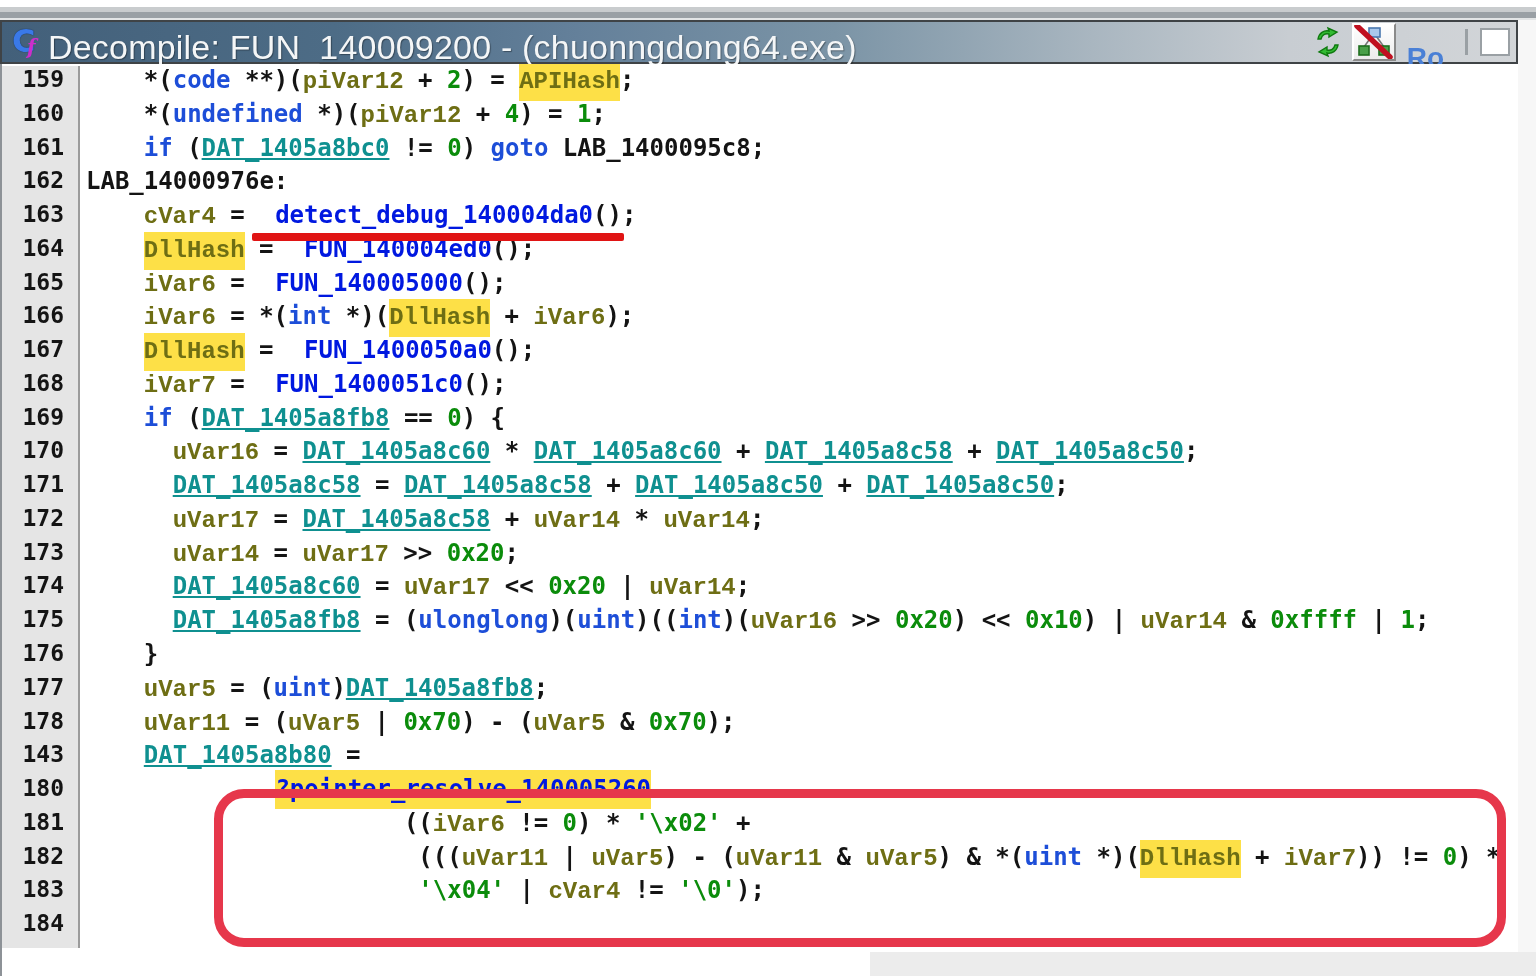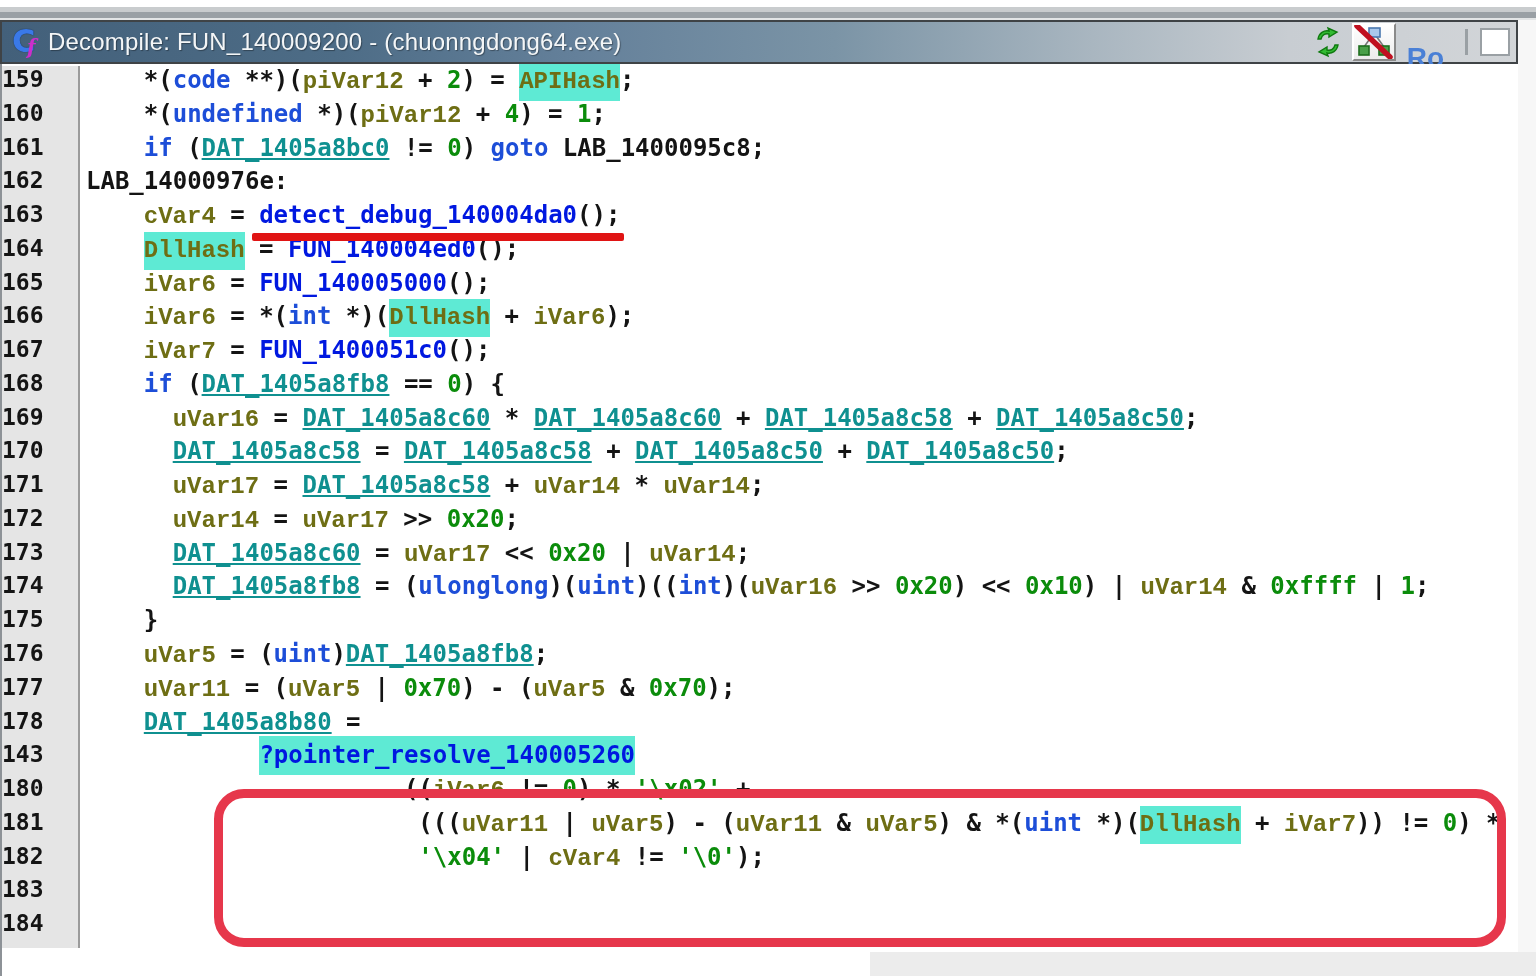--- a/index.html
+++ b/index.html
@@ -23,21 +23,21 @@
     background:linear-gradient(90deg,#43607a 0%,#4d6c86 22%,#64809a 38%,#7b94a6 55%,#a9b6c0 72%,#c8cdd2 85%,#d2d5d8 100%);
   }
   .titlebar-inner{position:relative;width:100%;height:100%;}
   .decomp-icon{
     position:absolute;left:10px;top:3px;width:30px;height:34px;
   }
   .decomp-icon .c{position:absolute;left:0;top:-3px;font:bold 32px "DejaVu Sans",sans-serif;color:#3a79e8;text-shadow:0 0 1px #123;}
   .decomp-icon .f{position:absolute;left:15px;top:10px;font:italic bold 20px "DejaVu Serif",serif;color:#cc2ecc;}
   .title-text{
     position:absolute;left:46px;top:6px;
-    font-size:24px;color:#f4f6f7;letter-spacing:0.2px;
+    font-size:34px;color:#f4f6f7;letter-spacing:0.2px;
     text-shadow:1px 1px 1px rgba(0,0,0,0.35);white-space:nowrap;
   }
   .refresh-btn{position:absolute;right:170px;top:4px;width:36px;height:32px;background:transparent;border:none;padding:0;cursor:pointer;}
   .graph-btn{
     position:absolute;right:120px;top:1px;width:44px;height:38px;
     background:linear-gradient(180deg,#ffffff,#ececec);
     border:2px solid;border-color:#ffffff #8a8a8a #8a8a8a #ffffff;
     box-sizing:border-box;padding:0;cursor:pointer;
   }
   .ro-label{
@@ -53,35 +53,35 @@
   
   .code-panel{
     position:absolute;left:0;top:44px;width:1518px;height:912px;
     background:#ffffff;border-left:2px solid #8d9297;box-sizing:border-box;overflow:hidden;
   }
   .gutter{
     position:absolute;left:0;top:2px;width:78px;height:882px;
     background:#e5e5e5;border-right:2px solid #9b9b9b;box-sizing:border-box;
   }
   .ln{
-    height:33.77px;line-height:33.77px;text-align:left;padding-right:14px;
+    height:33.77px;line-height:33.77px;text-align:right;padding-right:14px;
     font:600 23px "DejaVu Sans Mono",monospace;color:#141414;
   }
   .code-lines{position:absolute;left:84px;top:2px;right:0;}
   .row{
     height:33.77px;line-height:33.77px;white-space:pre;
     font:bold 24px "DejaVu Sans Mono",monospace;color:#141414;
   }
   .tk.p{color:#141414;}
   .tk.k{color:#1d4ed8;}
-  .tk.f{color:#0018e0;}
+  .tk.f{color:#0018e0;margin-left:16px;}
   .tk.v{color:#6e6e14;font-family:Liberation Mono, monospace;}
   .tk.g{color:#0f9090;text-decoration:underline;}
   .tk.n{color:#0b8c0b;}
-  .tk.hl{background:#5eead4;padding:5px 0 6px 0;}
+  .tk.hl{background:#fde047;padding:5px 0 6px 0;}
 
   
   .red-underline{
     position:absolute;left:252px;top:233px;width:372px;height:8px;
     background:#e01414;border-radius:2px;z-index:9;pointer-events:none;
   }
   .red-box{
     position:absolute;left:214px;top:789px;width:1292px;height:158px;
     border:9px solid #e6374b;border-radius:30px;box-sizing:border-box;
     z-index:9;pointer-events:none;
@@ -163,20 +163,21 @@
       </div>
     <div class="code-lines">
         <div class="row"><span class="tk p">    *(</span><span class="tk k">code</span><span class="tk p"> **)(</span><span class="tk v">piVar12</span><span class="tk p"> + </span><span class="tk n">2</span><span class="tk p">) = </span><span class="tk v hl">APIHash</span><span class="tk p">;</span></div>
         <div class="row"><span class="tk p">    *(</span><span class="tk k">undefined</span><span class="tk p"> *)(</span><span class="tk v">piVar12</span><span class="tk p"> + </span><span class="tk n">4</span><span class="tk p">) = </span><span class="tk n">1</span><span class="tk p">;</span></div>
         <div class="row"><span class="tk p">    </span><span class="tk k">if</span><span class="tk p"> (</span><span class="tk g">DAT_1405a8bc0</span><span class="tk p"> != </span><span class="tk n">0</span><span class="tk p">) </span><span class="tk k">goto</span><span class="tk p"> LAB_1400095c8;</span></div>
         <div class="row"><span class="tk p">LAB_14000976e:</span></div>
         <div class="row"><span class="tk p">    </span><span class="tk v">cVar4</span><span class="tk p"> = </span><span class="tk f">detect_debug_140004da0</span><span class="tk p">();</span></div>
         <div class="row"><span class="tk p">    </span><span class="tk v hl">DllHash</span><span class="tk p"> = </span><span class="tk f">FUN_140004ed0</span><span class="tk p">();</span></div>
         <div class="row"><span class="tk p">    </span><span class="tk v">iVar6</span><span class="tk p"> = </span><span class="tk f">FUN_140005000</span><span class="tk p">();</span></div>
         <div class="row"><span class="tk p">    </span><span class="tk v">iVar6</span><span class="tk p"> = *(</span><span class="tk k">int</span><span class="tk p"> *)(</span><span class="tk v hl">DllHash</span><span class="tk p"> + </span><span class="tk v">iVar6</span><span class="tk p">);</span></div>
+        <div class="row"><span class="tk p">    </span><span class="tk v hl">DllHash</span><span class="tk p"> = </span><span class="tk f">FUN_1400050a0</span><span class="tk p">();</span></div>
         <div class="row"><span class="tk p">    </span><span class="tk v">iVar7</span><span class="tk p"> = </span><span class="tk f">FUN_1400051c0</span><span class="tk p">();</span></div>
         <div class="row"><span class="tk p">    </span><span class="tk k">if</span><span class="tk p"> (</span><span class="tk g">DAT_1405a8fb8</span><span class="tk p"> == </span><span class="tk n">0</span><span class="tk p">) {</span></div>
         <div class="row"><span class="tk p">      </span><span class="tk v">uVar16</span><span class="tk p"> = </span><span class="tk g">DAT_1405a8c60</span><span class="tk p"> * </span><span class="tk g">DAT_1405a8c60</span><span class="tk p"> + </span><span class="tk g">DAT_1405a8c58</span><span class="tk p"> + </span><span class="tk g">DAT_1405a8c50</span><span class="tk p">;</span></div>
         <div class="row"><span class="tk p">      </span><span class="tk g">DAT_1405a8c58</span><span class="tk p"> = </span><span class="tk g">DAT_1405a8c58</span><span class="tk p"> + </span><span class="tk g">DAT_1405a8c50</span><span class="tk p"> + </span><span class="tk g">DAT_1405a8c50</span><span class="tk p">;</span></div>
         <div class="row"><span class="tk p">      </span><span class="tk v">uVar17</span><span class="tk p"> = </span><span class="tk g">DAT_1405a8c58</span><span class="tk p"> + </span><span class="tk v">uVar14</span><span class="tk p"> * </span><span class="tk v">uVar14</span><span class="tk p">;</span></div>
         <div class="row"><span class="tk p">      </span><span class="tk v">uVar14</span><span class="tk p"> = </span><span class="tk v">uVar17</span><span class="tk p"> &gt;&gt; </span><span class="tk n">0x20</span><span class="tk p">;</span></div>
         <div class="row"><span class="tk p">      </span><span class="tk g">DAT_1405a8c60</span><span class="tk p"> = </span><span class="tk v">uVar17</span><span class="tk p"> &lt;&lt; </span><span class="tk n">0x20</span><span class="tk p"> | </span><span class="tk v">uVar14</span><span class="tk p">;</span></div>
         <div class="row"><span class="tk p">      </span><span class="tk g">DAT_1405a8fb8</span><span class="tk p"> = (</span><span class="tk k">ulonglong</span><span class="tk p">)(</span><span class="tk k">uint</span><span class="tk p">)((</span><span class="tk k">int</span><span class="tk p">)(</span><span class="tk v">uVar16</span><span class="tk p"> &gt;&gt; </span><span class="tk n">0x20</span><span class="tk p">) &lt;&lt; </span><span class="tk n">0x10</span><span class="tk p">) | </span><span class="tk v">uVar14</span><span class="tk p"> &amp; </span><span class="tk n">0xffff</span><span class="tk p"> | </span><span class="tk n">1</span><span class="tk p">;</span></div>
         <div class="row"><span class="tk p">    }</span></div>
         <div class="row"><span class="tk p">    </span><span class="tk v">uVar5</span><span class="tk p"> = (</span><span class="tk k">uint</span><span class="tk p">)</span><span class="tk g">DAT_1405a8fb8</span><span class="tk p">;</span></div>

